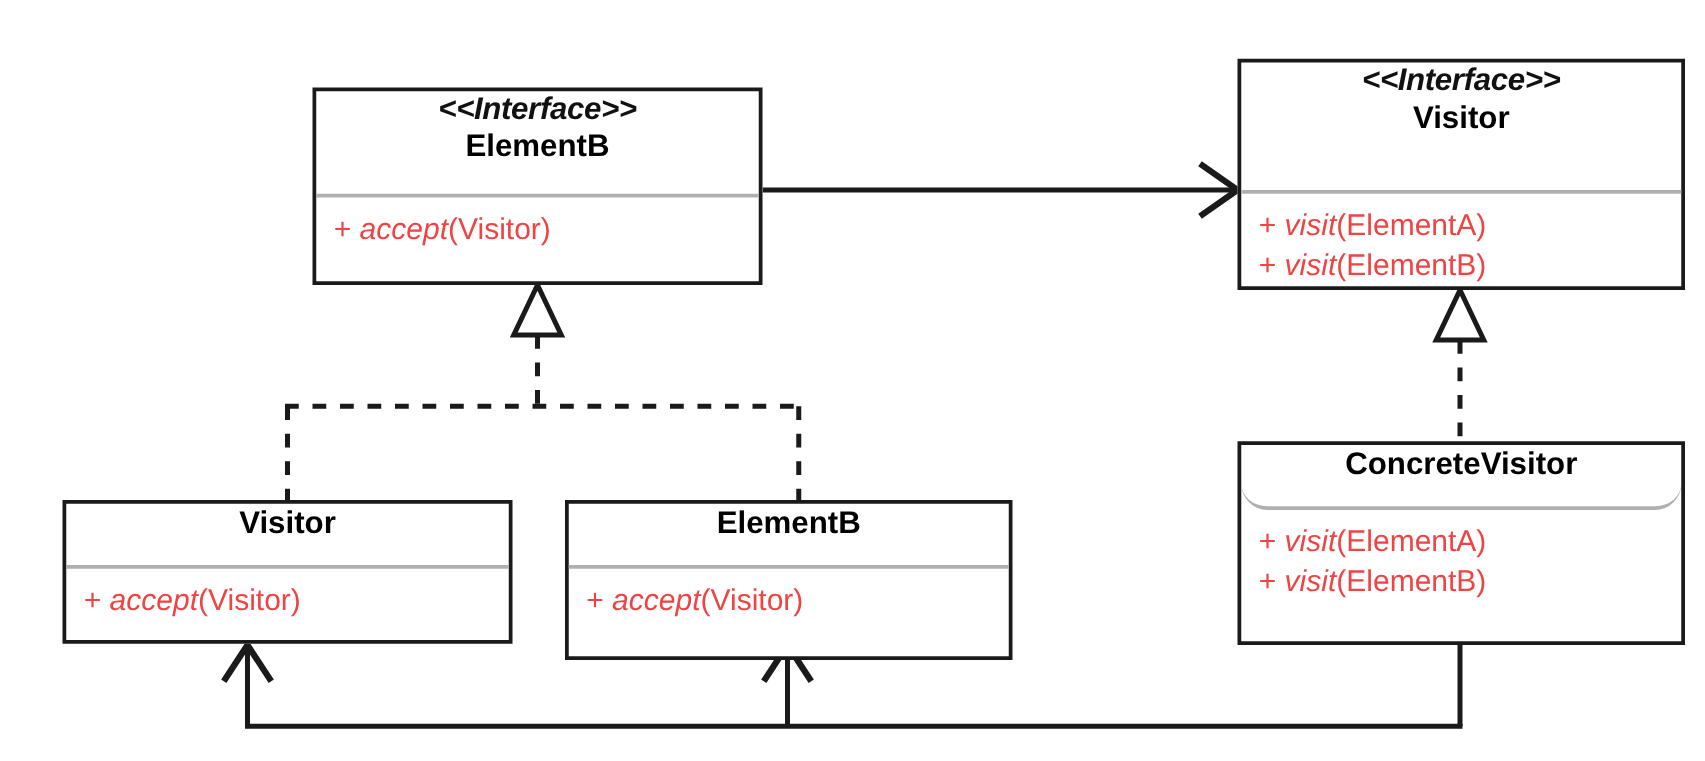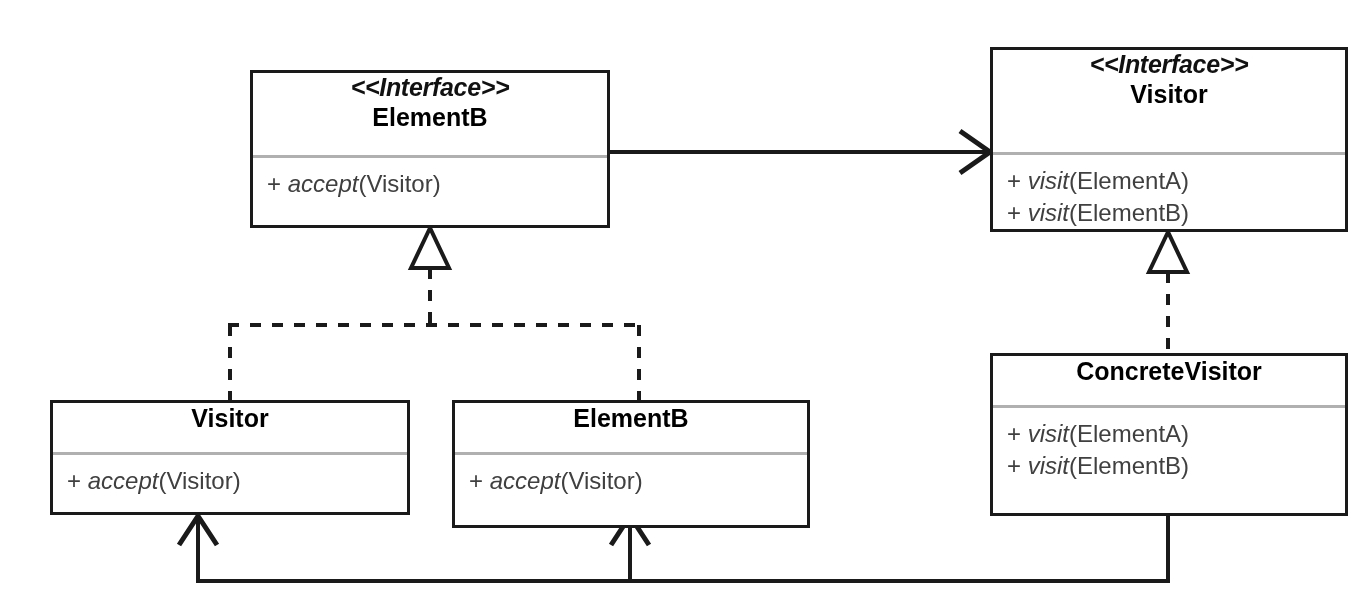--- a/index.html
+++ b/index.html
@@ -51,21 +51,21 @@
     font-size: 25px;
     color: #000000;
     line-height: 1.2;
   }
   .class-body {
     box-sizing: border-box;
     padding: 10px 0 0 14px;
   }
   .member {
     font-size: 24px;
-    color: #404040;
+    color: #ef4444;
     line-height: 1.32;
     white-space: nowrap;
   }
   .member .vis {
     font-style: normal;
   }
   .member .op {
     font-style: italic;
   }
   .member .params {
@@ -164,21 +164,21 @@
     </div>
     <div class="class-body">
       <div class="member">
         <span class="vis">+</span>
         <span class="op">accept</span><span class="params">(Visitor)</span>
       </div>
     </div>
   </div>
 
   <div class="uml-class" style="left:990px; top:353px; width:358px; height:163px;">
-    <div class="class-header" style="height:52px;">
+    <div class="class-header" style="height:52px;border-radius:21px;">
       <div class="class-name">ConcreteVisitor</div>
     </div>
     <div class="class-body">
       <div class="member">
         <span class="vis">+</span>
         <span class="op">visit</span><span class="params">(ElementA)</span>
       </div>
       <div class="member">
         <span class="vis">+</span>
         <span class="op">visit</span><span class="params">(ElementB)</span>

